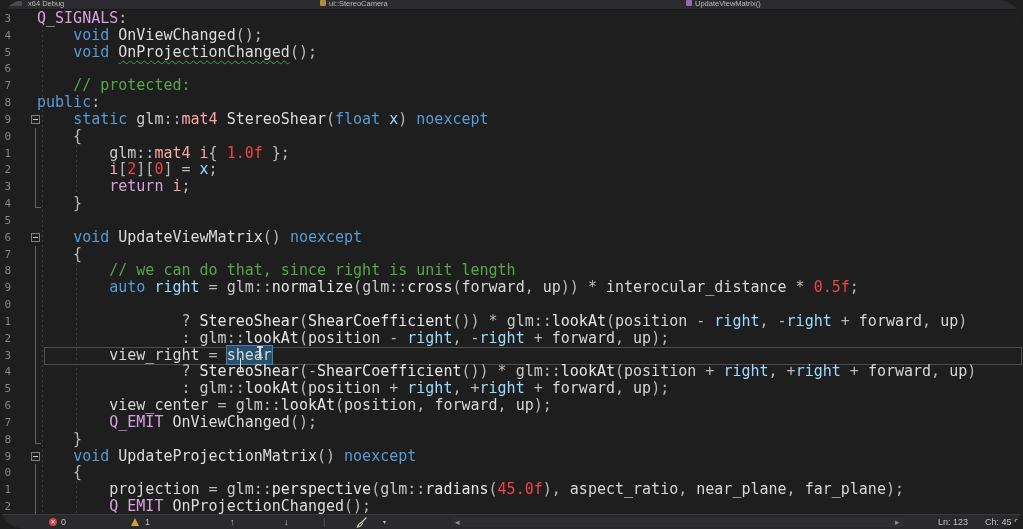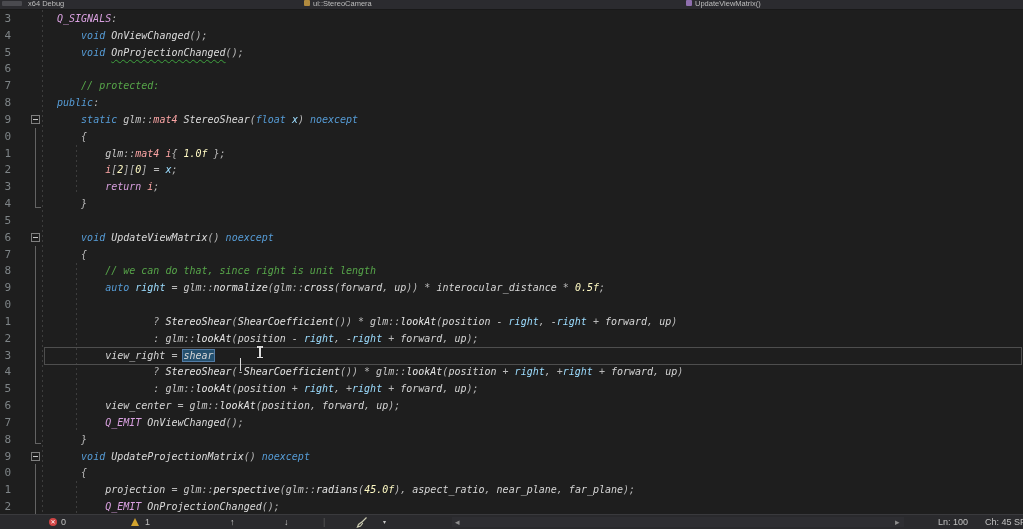--- a/index.html
+++ b/index.html
@@ -1,37 +1,37 @@
 <!DOCTYPE html>
 <html><head>
 <meta charset="utf-8">
 <style>
   html,body{margin:0;padding:0;background:#1e1e1e;}
   #app{position:relative;width:1023px;height:529px;overflow:hidden;background:#1e1e1e;
-       font-family:"Liberation Sans",sans-serif;}
+       font-family:"Liberation Sans",sans-serif;border-radius:25px;}
   
   #navbar{position:absolute;left:0;top:0;width:1023px;height:9px;background:#2b2b2f;
           border-bottom:1px solid #191919;overflow:hidden;}
   .nav-item{position:absolute;top:0;height:9px;display:flex;align-items:flex-start;gap:3px;
             color:#bdbdbd;font-size:7.5px;line-height:8px;white-space:nowrap;}
   .nav-glyph{width:6px;height:6px;margin-top:0;border-radius:1px;}
   #nav-left-blob{position:absolute;left:2px;top:1px;width:20px;height:5px;background:#4a4a4f;border-radius:1px;}
   
   #editor{position:absolute;left:0;top:10px;width:1023px;height:505px;background:#1e1e1e;overflow:hidden;}
   .guide{position:absolute;width:1px;top:0;bottom:0;
          background:repeating-linear-gradient(#3d3d3d 0 2px,transparent 2px 5px);}
   .row{position:absolute;left:0;width:1023px;height:17px;}
   .lnum{position:absolute;left:0;top:1px;width:11px;text-align:right;color:#7e8487;
         font-family:"DejaVu Sans Mono",monospace;font-size:11px;line-height:15px;}
-  .code{position:absolute;left:57px;top:0;white-space:pre;
-        font-family:"DejaVu Sans Mono",monospace;font-size:10px;line-height:17px;font-style:italic;}
+  .code{position:absolute;left:37px;top:0;white-space:pre;
+        font-family:"DejaVu Sans Mono",monospace;font-size:15px;line-height:17px;}
   .curline{position:absolute;left:44px;right:1px;top:0;height:16px;border:1px solid #4e4e4e;}
   
   .kw{color:#569cd6}.ctl{color:#d8a0df}.typ{color:#fca5a5}.fn{color:#e5e5e5}
-  .dec{color:#dcdcdc}.var{color:#9cdcfe}.fld{color:#d7d7d7}.num{color:#fef9c3}
+  .dec{color:#dcdcdc}.var{color:#9cdcfe}.fld{color:#d7d7d7}.num{color:#ef4444}
   .com{color:#57a64a}.id{color:#c8c8c8}.pun{color:#b9b9b9}
   .sq{text-decoration:underline wavy #3fa33f 1px;text-underline-offset:3px;text-decoration-skip-ink:none;}
   .hl{background:#24506e;box-shadow:0 0 0 1px #527ca6;}
   
   .foldbox{position:absolute;left:31px;top:4px;width:9px;height:9px;background:#1e1e1e;
            border:1px solid #7f7f7f;box-sizing:border-box;}
   .foldbox::before{content:"";position:absolute;left:1px;top:3px;width:5px;height:1px;background:#c8c8c8;}
   .foldmid{position:absolute;left:35px;top:0;bottom:0;width:1px;background:#636363;height:17px;}
   .foldend{position:absolute;left:35px;top:0;width:1px;height:12px;background:#636363;}
   .foldend::after{content:"";position:absolute;left:0;top:12px;width:6px;height:1px;background:#636363;}
@@ -56,21 +56,21 @@
 </head>
 <body>
 
 <div id="app">
 
   <div id="navbar">
     <div id="nav-left-blob"></div>
     <div class="nav-item" style="left:28px;">
       <span>x64 Debug</span>
     </div>
-    <div class="nav-item" style="left:304px;">
+    <div class="nav-item" style="left:320px;">
       <span class="nav-glyph" style="background:#b08a3e;"></span>
       <span>ui::StereoCamera</span>
     </div>
     <div class="nav-item" style="left:686px;">
       <span class="nav-glyph" style="background:#8f6fae;"></span>
       <span>UpdateViewMatrix()</span>
     </div>
   </div>
 
   <div id="editor">
@@ -246,18 +246,18 @@
     <div class="sb" style="left:323px;color:#5a5a5a;">|</div>
     <div class="sb" id="broom-icon" style="left:356px;top:2px;">
       <svg width="12" height="11" viewBox="0 0 12 11">
           <path d="M10.5 0.5 L5.5 5.5 M5.8 5 L2.5 7.5 L1.5 10 L4.5 9 L6.8 6" stroke="#c9c9b0" stroke-width="1.2" fill="none"></path>
         </svg>
     </div>
     <div class="sb sb-arrow" style="left:383px;font-size:6px;">▾</div>
     <div id="scroll-track"></div>
     <div class="sb sb-arrow" style="left:455px;color:#8d8d8d;">◂</div>
     <div class="sb sb-arrow" style="left:895px;color:#8d8d8d;">▸</div>
-    <div class="sb" style="left:938px;">Ln: 100</div>
+    <div class="sb" style="left:938px;">Ln: 123</div>
     <div class="sb" style="left:985px;">Ch: 45</div>
     <div class="sb" id="enc-clip" style="left:1014px;">SPC</div>
   </div>
 
 </div>
 
 </body></html>

